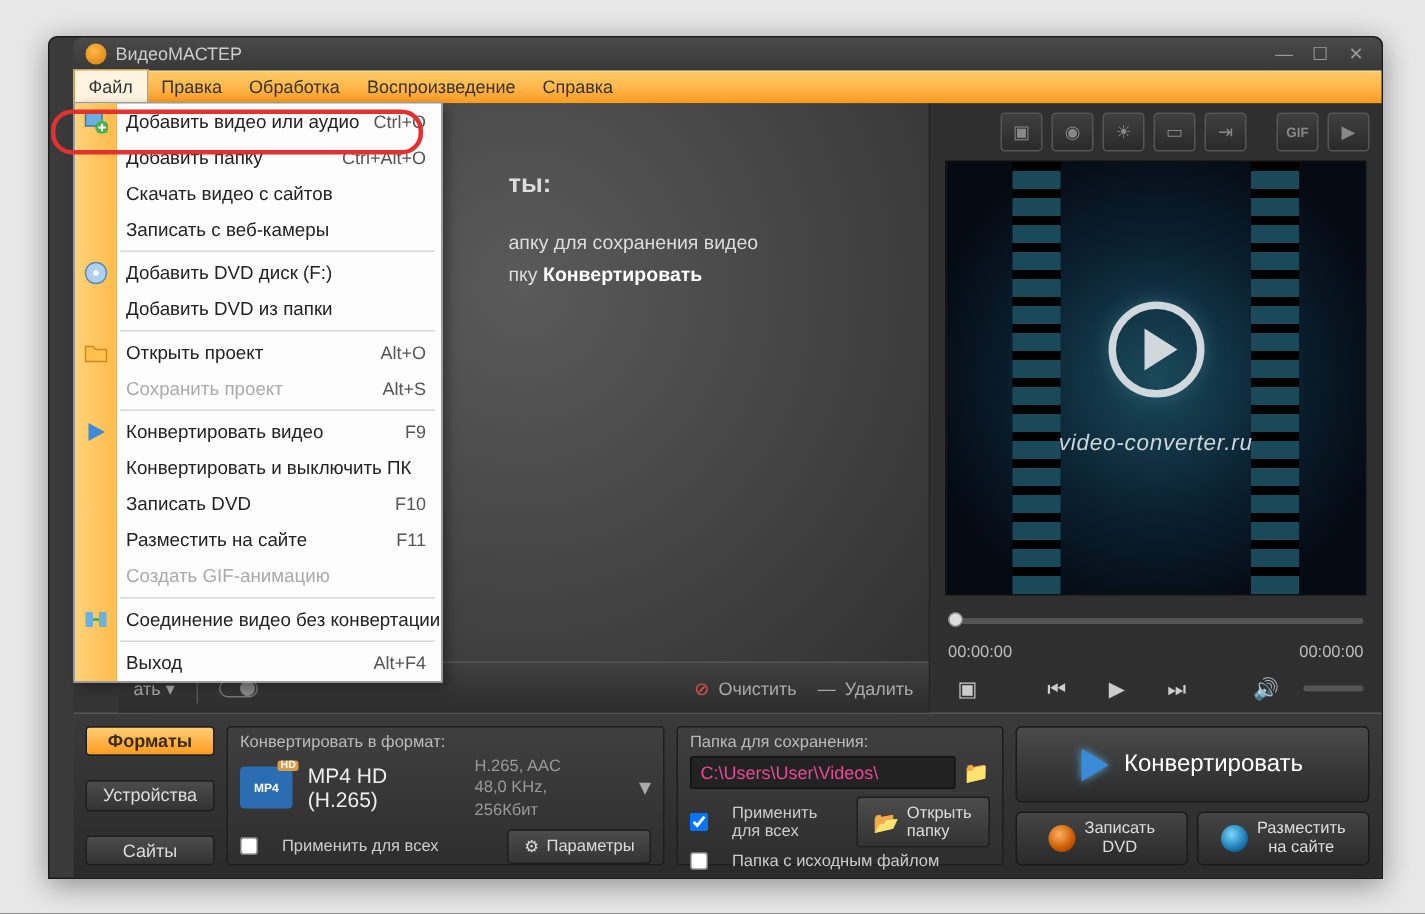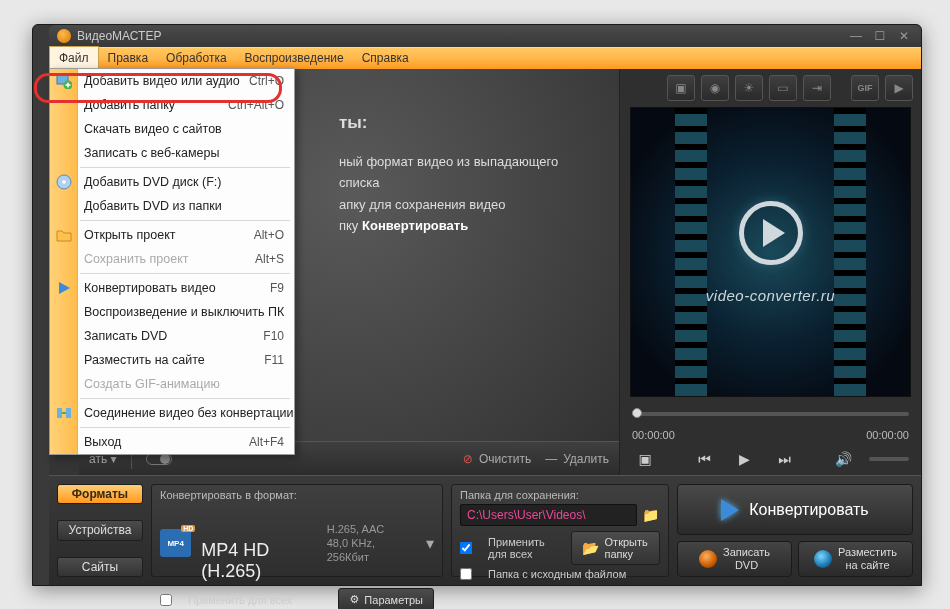--- a/index.html
+++ b/index.html
@@ -39,21 +39,21 @@
 .footer { height:110px; background: linear-gradient(#3a3a3a,#2a2a2a); border-top:1px solid #555; display:flex; gap:8px; padding:8px;}
 .lefttabs { width:86px; display:flex; flex-direction:column; gap:16px;}
 .lefttabs .tab { height:28px; background: linear-gradient(#4c4c4c,#333); border:1px solid #1e1e1e; border-radius:3px; color:#ddd; font-size:12px; display:flex; align-items:center; justify-content:center;}
 .lefttabs .tab.active { background: linear-gradient(#ffce75,#ff9a1f); color:#3a2a10; font-weight:600;}
 .formatbox,.folderbox { background: linear-gradient(#3f3f3f,#2e2e2e); border:1px solid #1e1e1e; border-radius:3px; display:flex; flex-direction:column; padding:4px 8px 6px 8px;}
 .formatbox { width:292px; } .folderbox { width:218px;}
 .boxlabel { color:#bbb; font-size:11px; margin-bottom:3px;}
 .formatrow { display:flex; align-items:center; gap:10px;}
 .mp4badge { width:36px; height:28px; background:#2a6db3; border-radius:3px; display:flex; align-items:center; justify-content:center; color:#fff; font-size:8px; font-weight:700; position:relative;}
 .mp4badge::before{content:"HD"; position:absolute; top:-4px; right:-4px; background:#d94; color:#fff; font-size:7px; padding:0 2px; border-radius:2px;}
-.fmtname { color:#eee; font-size:18px;margin-top:36px;}
+.fmtname { color:#eee; font-size:14px;}
 .fmtmeta { color:#999; font-size:11px; line-height:1.3; margin-left:auto; text-align:left;}
 .formatfoot { display:flex; align-items:center; margin-top:6px; gap:10px;}
 .chk { display:flex; align-items:center; gap:16px; color:#ccc; font-size:11px;}
 .chk input { width:12px; height:12px;}
 .smallbtn { background: linear-gradient(#4c4c4c,#333); border:1px solid #1e1e1e; border-radius:3px; color:#ddd; font-size:11px; padding:4px 10px; display:flex; align-items:center; gap:5px;}
 .folderpathrow{display:flex;align-items:center;gap:6px;}
 .folderpath { flex:1; background:#222; border:1px solid #111; padding:3px 6px; color:#ec4899; font-size:12px; border-radius:2px;}
 .foldericon{color:#e0a030;font-size:14px;}
 .folderfoot { display:flex; flex-direction:column; gap:3px; margin-top:5px;}
 .actions { flex:1; display:flex; flex-direction:column; gap:6px;}
@@ -131,21 +131,20 @@
               <rect x="1" y="3" width="6" height="10" fill="#6ab0e0"></rect>
               <rect x="11" y="3" width="6" height="10" fill="#6ab0e0"></rect>
               <path d="M7 8h4" stroke="#4caf50" stroke-width="2"></path>
             </svg>
           </div>
       </div>
 
       <div class="mainarea">
         <div class="instr">
           <div style="font-size:17px; font-weight:600; margin-bottom:14px;"><span>ты:</span></div>
-          <div>ный формат видео из выпадающего списка</div>
           <div>апку для сохранения видео</div>
           <div><span>пку </span><span class="hl">Конвертировать</span></div>
         </div>
 
         <div style="flex:1"></div>
         <div class="bottombar">
           <div class="bitem">ать ▾</div>
           <div class="sep"></div>
           <div class="bitem">
               <span style="display:inline-block;width:26px;height:12px;border:1px solid #777;border-radius:7px;position:relative;">
@@ -217,21 +216,21 @@
             <div class="ditem">
               <span class="dicon">
                 <svg width="14" height="14">
                   <path d="M2 1l11 6-11 6z" fill="#3b8bd9"></path>
                 </svg>
               </span>
               <span>Конвертировать видео</span>
               <span class="short">F9</span>
             </div>
             <div class="ditem">
-              <span>Воспроизведение и выключить ПК</span>
+              <span>Конвертировать и выключить ПК</span>
             </div>
             <div class="ditem">
               <span>Записать DVD</span>
               <span class="short">F10</span>
             </div>
             <div class="ditem">
               <span>Разместить на сайте</span>
               <span class="short">F11</span>
             </div>
             <div class="ditem disabled">

